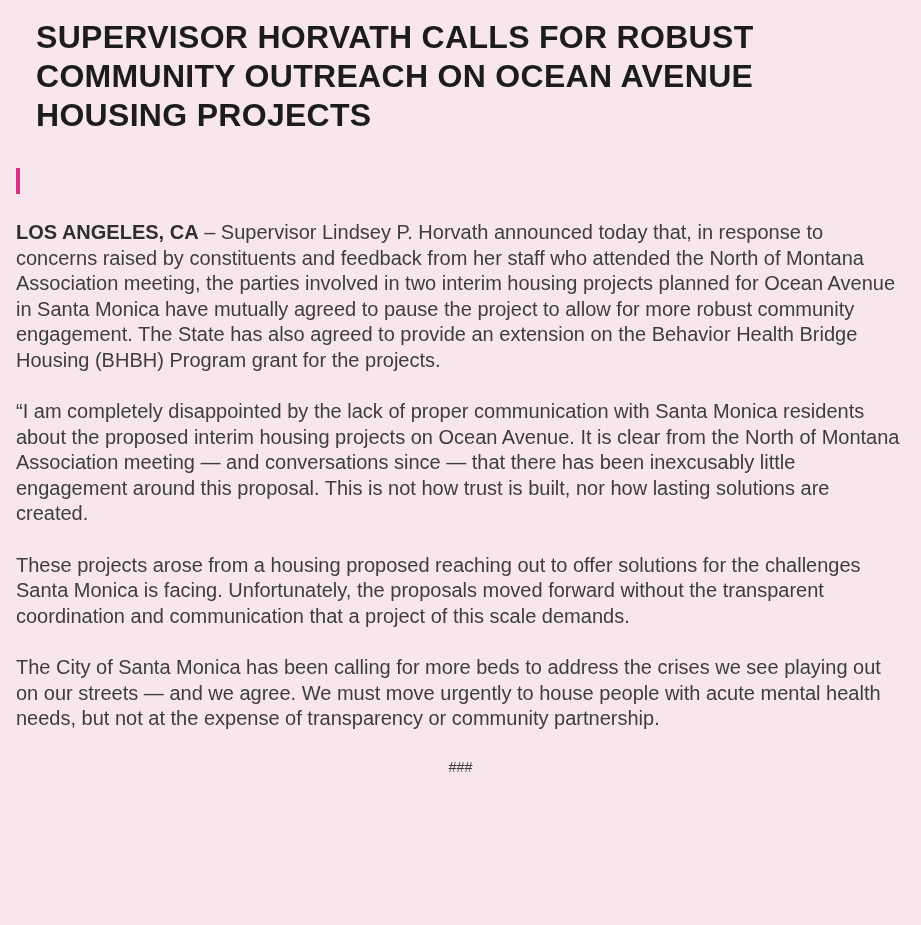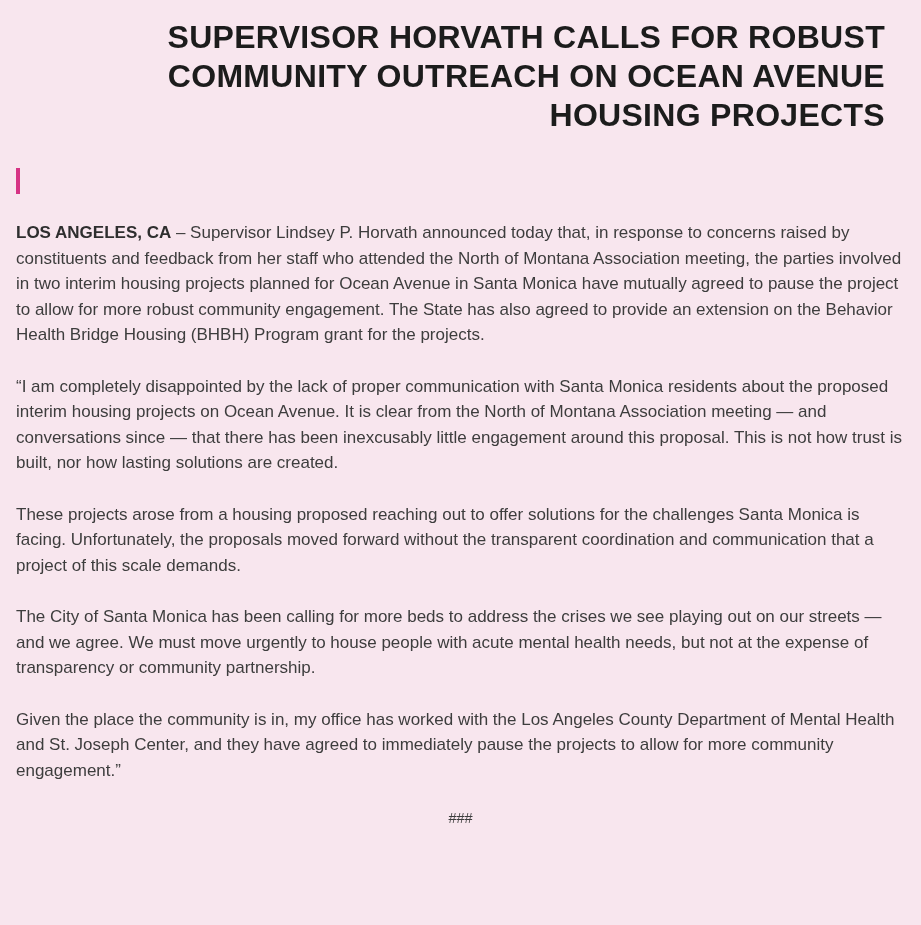--- a/index.html
+++ b/index.html
@@ -15,21 +15,21 @@
     min-height:925px;
     background:var(--background);
     font-family:"Liberation Sans","DejaVu Sans",sans-serif;
     color:var(--text);
   }
   .page{
     padding:14px 16px 10px 16px;
   }
   h1.headline{
     margin:4px 20px 0 20px;
-    text-align:right;
+    text-align:left;
     font-size:32px;
     line-height:39px;
     font-weight:700;
     letter-spacing:0.3px;
     color:var(--headline);
     text-transform:uppercase;
   }
   .deck{
     display:flex;
     align-items:center;
@@ -48,21 +48,21 @@
     line-height:26px;
     color:#4b4b4b;
   }
   .date{
     margin:28px 0 0 0;
     font-size:15.5px;
     line-height:24px;
   }
   p.body-p{
     margin:26px 0 0 0;
-    font-size:17px;
+    font-size:20px;
     line-height:25.5px;
     color:var(--text);
   }
   p.body-p strong{
     font-weight:700;
     color:#2e2e2e;
   }
   p.body-p.italic{
   }
   .end-mark{
@@ -87,17 +87,16 @@
 
   <p class="body-p"><strong>LOS ANGELES, CA</strong><span> – Supervisor Lindsey P. Horvath announced today that, in response to concerns raised by constituents and feedback from her staff who attended the North of Montana Association meeting, the parties involved in two interim housing projects planned for Ocean Avenue in Santa Monica have mutually agreed to pause the project to allow for more robust community engagement. The State has also agreed to provide an extension on the Behavior Health Bridge Housing (BHBH) Program grant for the projects.</span></p>
 
 
   <p class="body-p italic">“I am completely disappointed by the lack of proper communication with Santa Monica residents about the proposed interim housing projects on Ocean Avenue. It is clear from the North of Montana Association meeting — and conversations since — that there has been inexcusably little engagement around this proposal. This is not how trust is built, nor how lasting solutions are created.</p>
 
   <p class="body-p">These projects arose from a housing proposed reaching out to offer solutions for the challenges Santa Monica is facing. Unfortunately, the proposals moved forward without the transparent coordination and communication that a project of this scale demands.</p>
 
   <p class="body-p">The City of Santa Monica has been calling for more beds to address the crises we see playing out on our streets — and we agree. We must move urgently to house people with acute mental health needs, but not at the expense of transparency or community partnership.</p>
 
-  <p class="body-p">Given the place the community is in, my office has worked with the Los Angeles County Department of Mental Health and St. Joseph Center, and they have agreed to immediately pause the projects to allow for more community engagement.”</p>
 
   <p class="end-mark">###</p>
 
 </main>
 
 </body></html>

